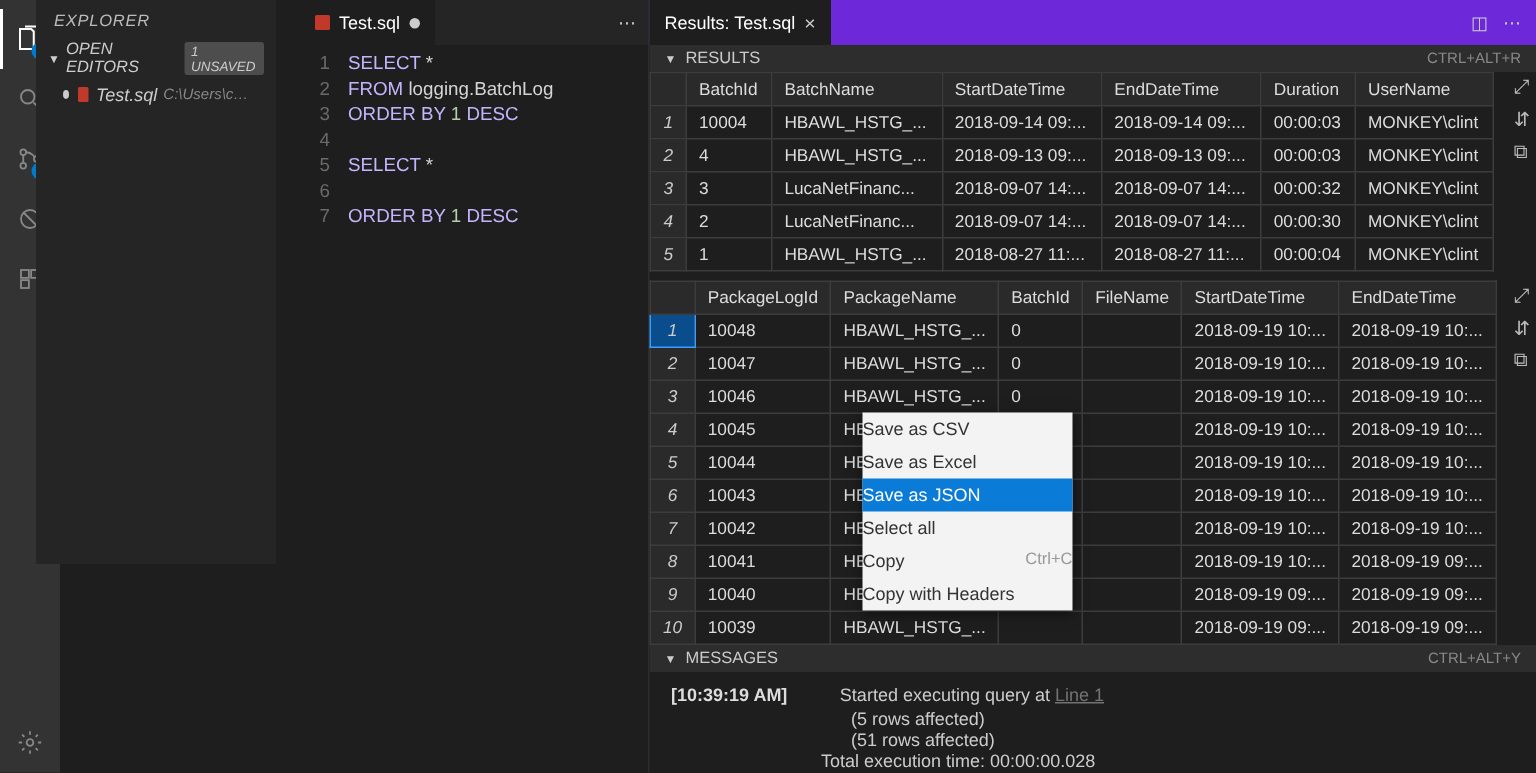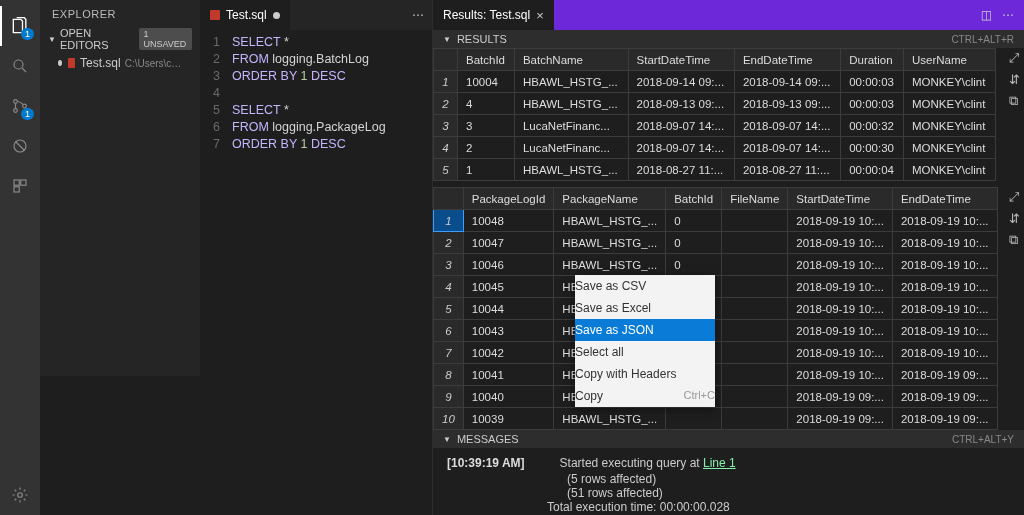--- a/index.html
+++ b/index.html
@@ -5,21 +5,21 @@
 * { margin:0; padding:0; box-sizing:border-box; font-family:"Segoe UI",Arial,sans-serif; }
 body { background:#1e1e1e; color:#ccc; width:1024px; height:515px; overflow:hidden; font-size:12px; position:relative; }
 
 .activity-bar { position:absolute; left:0; top:0; width:40px; height:515px; background:#333333; display:flex; flex-direction:column; align-items:center; padding-top:6px; }
 .activity-bar .icon { width:40px; height:40px; display:flex; align-items:center; justify-content:center; color:#888; cursor:pointer; position:relative; }
 .activity-bar .icon.active { color:#fff; }
 .activity-bar .icon.active::before { content:""; position:absolute; left:0; top:0; bottom:0; width:2px; background:#fff; }
 .activity-bar .badge { position:absolute; bottom:6px; right:6px; background:#007acc; color:#fff; border-radius:8px; font-size:9px; padding:0 4px; line-height:12px; }
 .activity-bar .spacer { flex:1; }
 
-.sidebar { position:absolute; left:40px; top:0; width:160px; height:376px; background:#252526; }
+.sidebar { position:absolute; left:24px; top:0; width:160px; height:376px; background:#252526;font-style:italic; }
 .sidebar-title { font-size:11px; color:#bbb; padding:8px 12px 4px; letter-spacing:.5px; }
 .section-hdr { display:flex; align-items:center; padding:3px 8px; font-size:11px; color:#ccc; cursor:pointer; }
 .section-hdr .chev { margin-right:4px; font-size:8px; }
 .section-hdr .tag { background:#4d4d4d; color:#ccc; font-size:9px; padding:1px 4px; border-radius:2px; margin-left:6px; }
 .group-lbl { padding:3px 18px; font-size:11px; color:#ccc; }
 .file-item { display:flex; align-items:center; padding:2px 18px; font-size:12px; color:#ccc; cursor:pointer; }
 .file-item .dot { width:6px; height:6px; border-radius:50%; background:#ccc; margin-right:6px; }
 .file-item .ficon { width:10px; height:10px; background:#c0392b; margin-right:5px; border-radius:1px; }
 .file-item .path { color:#888; font-size:10px; margin-left:4px; overflow:hidden; text-overflow:ellipsis; white-space:nowrap; }
 
@@ -51,21 +51,21 @@
 .grid th, .grid td { border:1px solid #3c3c3c; padding:4px 8px; text-align:left; color:#ddd; height:22px; overflow:hidden; white-space:nowrap; }
 .grid th { background:#2a2a2a; font-weight:normal; }
 .grid .rownum { background:#2a2a2a; width:24px; text-align:center; color:#ccc; font-style:italic; }
 .grid tr.sel td:first-of-type { background:#0a4d8c; border:1px solid #3a9dff; }
 .grid-icons { position:absolute; right:4px; top:2px; display:flex; flex-direction:column; gap:6px; color:#bbb; }
 .grid-icons span { cursor:pointer; font-size:13px; }
 
 .msgs { flex:1; background:#1e1e1e; padding:8px 14px; font-size:12px; color:#ccc; overflow:auto; }
 .msgs .line { display:flex; gap:35px; margin-bottom:2px; }
 .msgs .time { color:#ddd; font-weight:bold; }
-.msgs a { color:#86efac; text-decoration:underline; }
+.msgs a { color:#737373; text-decoration:underline; }
 .msgs .ind { padding-left:120px; }
 
 .ctx-menu { position:absolute; left:575px; top:275px; width:140px; background:#f3f3f3; color:#333; font-size:12px; box-shadow:0 2px 8px rgba(0,0,0,.5); z-index:100; }
 .ctx-menu .mi { padding:4px 0; cursor:pointer; display:flex; }
 .ctx-menu .mi:hover, .ctx-menu .mi.hl { background:#0a7bd6; color:#fff; }
 .ctx-menu .mi .sc { margin-left:auto; color:#999; font-size:11px; }
 </style>
 </head>
 <body>
 
@@ -154,21 +154,20 @@
       <div class="row">
         <span class="ln">4</span>
         <span></span>
       </div>
       <div class="row">
         <span class="ln">5</span>
         <span><span class="kw">SELECT</span> <span class="star">*</span></span>
       </div>
       <div class="row">
         <span class="ln">6</span>
-        <span><span class="kw">FROM</span> <span class="id">logging.PackageLog</span></span>
       </div>
       <div class="row">
         <span class="ln">7</span>
         <span><span class="kw">ORDER BY</span> <span class="num">1</span> <span class="kw">DESC</span></span>
       </div>
     </div>
 </div>
 
 <div class="results">
   <div class="res-tabs">
@@ -382,15 +381,15 @@
     <div class="ind">(51 rows affected)</div>
     <div class="ind" style="padding-left:100px">Total execution time: 00:00:00.028</div>
   </div>
 </div>
 
 <div class="ctx-menu" id="ctx">
     <div class="mi">Save as CSV</div>
     <div class="mi">Save as Excel</div>
     <div class="mi hl">Save as JSON</div>
     <div class="mi">Select all</div>
+    <div class="mi">Copy<span class="sc">Ctrl+C</span></div>
     <div class="mi">Copy with Headers</div>
-    <div class="mi">Copy<span class="sc">Ctrl+C</span></div>
   </div>
 
 </body></html>

